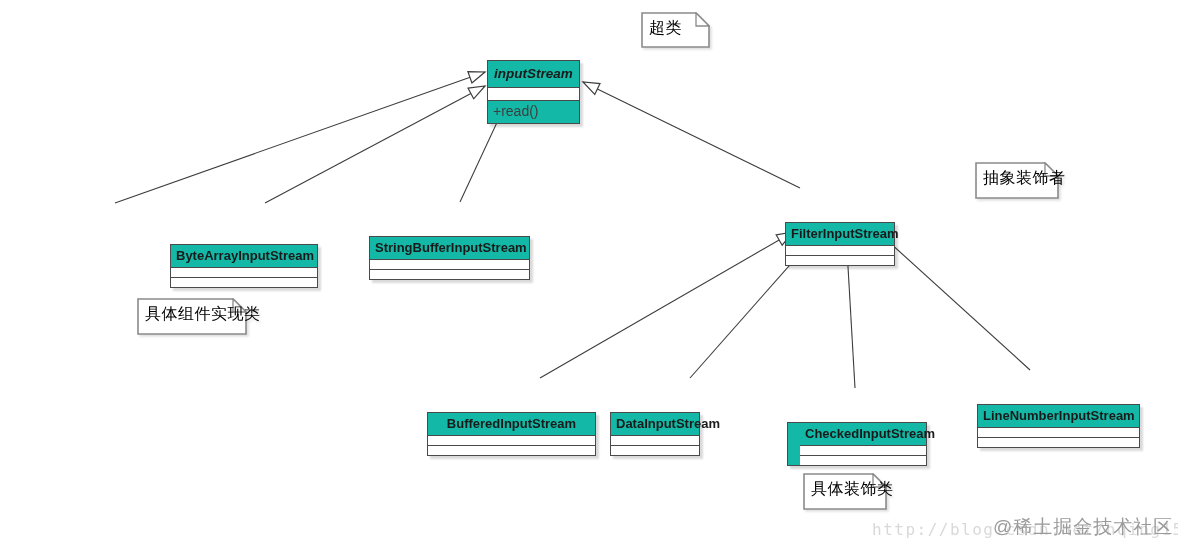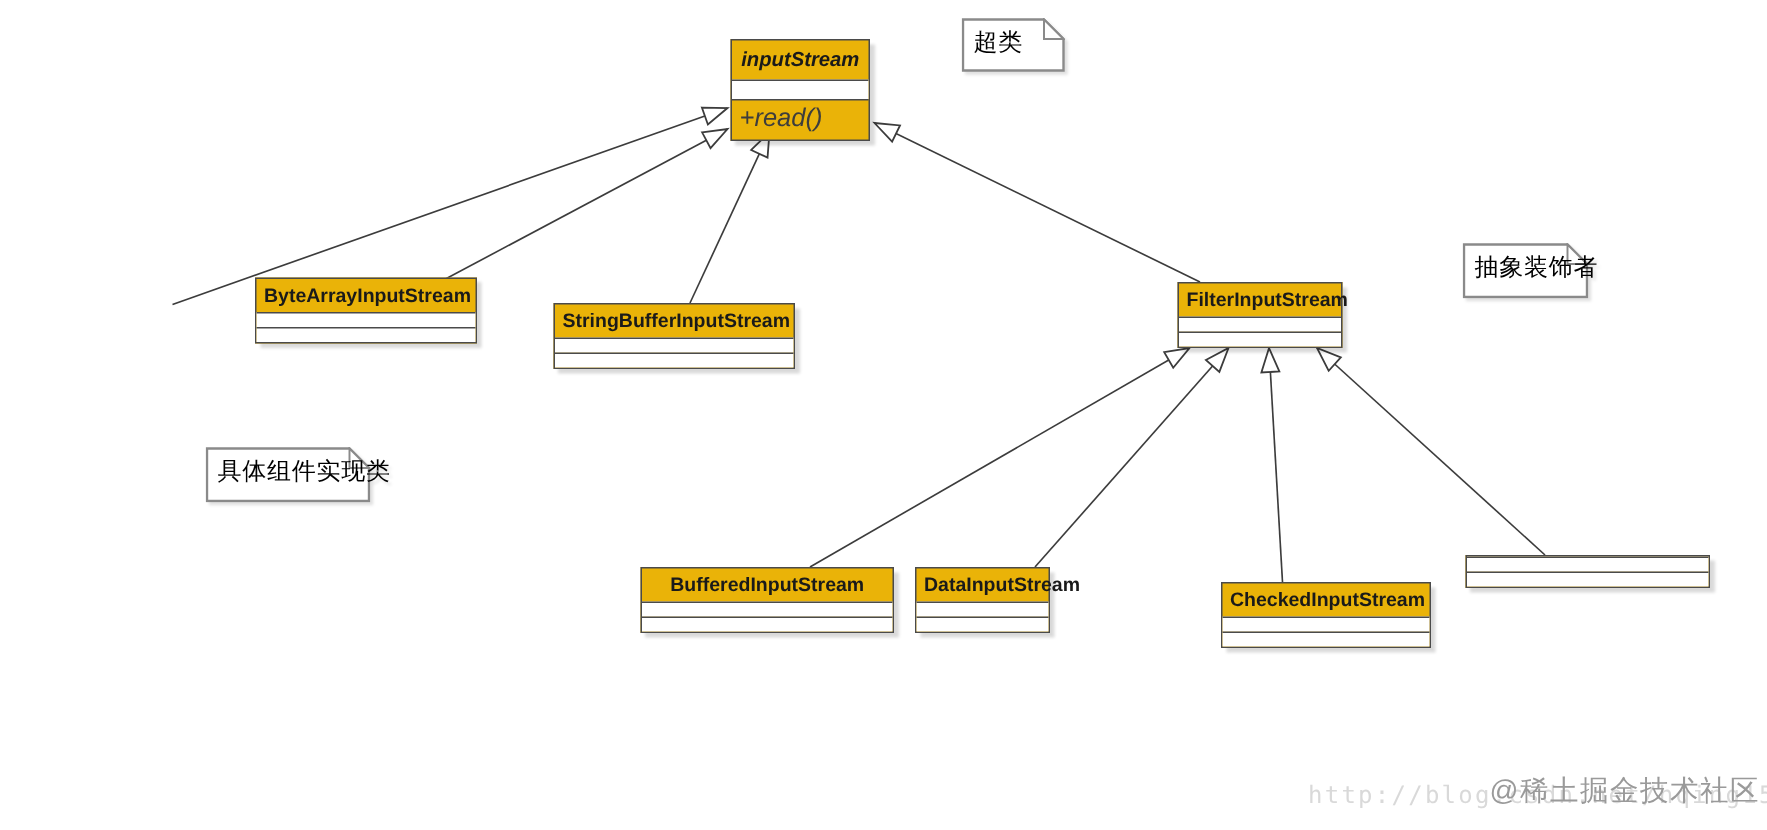--- a/index.html
+++ b/index.html
@@ -9,35 +9,36 @@
     background:#fff;
     font-family:"Liberation Sans",sans-serif;
     overflow:hidden;
   }
   
   #edges{position:absolute;left:0;top:0;z-index:0;}
   #edges line{stroke:#3c3c3c;stroke-width:1.1;}
   
   .uml-class{
     position:absolute;z-index:2;
-    background:#eab308;
+    background:#14b8a6;
     border:1.6px solid #4a4a4a;
     box-shadow:3px 3px 2px rgba(0,0,0,0.15);
     box-sizing:border-box;
+    margin-top:34px;
   }
   .uml-title{
     font-weight:bold;font-size:13px;color:#1a1a1a;
     text-align:center;padding:3px 5px 4px 5px;white-space:nowrap;
   }
   .uml-title.italic{font-style:italic;font-size:13.5px;padding:5px 5px 6px 5px;}
   .uml-comp{height:9px;border-top:1.4px solid #4a4a4a;background:#fff;}
   .uml-comp.tall{height:12px;}
   .uml-method{
     border-top:1.4px solid #4a4a4a;
-    font-style:italic;font-size:17px;color:#3d3d3d;
+    font-size:14px;color:#3d3d3d;
     padding:2px 5px 4px 5px;white-space:nowrap;
   }
   
   .note{position:absolute;z-index:2;filter:drop-shadow(2px 2px 1px rgba(0,0,0,0.12));}
   .note svg{display:block;}
   .note-text{
     position:absolute;left:8px;top:6px;
     font-size:16px;color:#000000;white-space:nowrap;letter-spacing:0.5px;
   }
   
@@ -72,21 +73,21 @@
     <line x1="1030" y1="370" x2="878" y2="232" marker-end="url(#tri)"></line>
   </svg>
 
   <div class="uml-class" style="left:487px;top:26px;width:93px;">
     <div class="uml-title italic">inputStream</div>
     <div class="uml-comp tall"></div>
     <div class="uml-method">+read()</div>
   </div>
 
 
-  <div class="uml-class" style="left:170px;top:185px;width:148px;">
+  <div class="uml-class" style="left:170px;top:210px;width:148px;">
     <div class="uml-title">ByteArrayInputStream</div>
     <div class="uml-comp"></div>
     <div class="uml-comp"></div>
   </div>
 
   <div class="uml-class" style="left:369px;top:202px;width:161px;">
     <div class="uml-title">StringBufferInputStream</div>
     <div class="uml-comp"></div>
     <div class="uml-comp"></div>
   </div>
@@ -102,27 +103,28 @@
     <div class="uml-comp"></div>
     <div class="uml-comp"></div>
   </div>
 
   <div class="uml-class" style="left:610px;top:378px;width:90px;">
     <div class="uml-title">DataInputStream</div>
     <div class="uml-comp"></div>
     <div class="uml-comp"></div>
   </div>
 
-  <div class="uml-class" style="left:814px;top:388px;width:140px;">
+  <div class="uml-class" style="left:787px;top:388px;width:140px;padding-left:12px;">
     <div class="uml-title">CheckedInputStream</div>
     <div class="uml-comp"></div>
     <div class="uml-comp"></div>
   </div>
 
   <div class="uml-class" style="left:977px;top:370px;width:163px;">
+    <div class="uml-title">LineNumberInputStream</div>
     <div class="uml-comp"></div>
     <div class="uml-comp"></div>
   </div>
 
   <div class="note" style="left:641px;top:12px;width:69px;height:36px;">
     <svg width="69" height="36">
       <polygon points="1,1 55,1 68,14 68,35 1,35" fill="#ffffff" stroke="#8a8a8a" stroke-width="1.6"></polygon>
       <polygon points="55,1 68,14 55,14" fill="#ffffff" stroke="#8a8a8a" stroke-width="1.3"></polygon>
     </svg>
     <span class="note-text">超类</span>
@@ -137,17 +139,24 @@
   </div>
 
   <div class="note" style="left:137px;top:298px;width:110px;height:37px;text-align:right;">
     <svg width="110" height="37">
       <polygon points="1,1 96,1 109,14 109,36 1,36" fill="#ffffff" stroke="#8a8a8a" stroke-width="1.6"></polygon>
       <polygon points="96,1 109,14 96,14" fill="#ffffff" stroke="#8a8a8a" stroke-width="1.3"></polygon>
     </svg>
     <span class="note-text">具体组件实现类</span>
   </div>
 
+  <div class="note" style="left:803px;top:473px;width:84px;height:37px;">
+    <svg width="84" height="37">
+      <polygon points="1,1 70,1 83,14 83,36 1,36" fill="#ffffff" stroke="#8a8a8a" stroke-width="1.6"></polygon>
+      <polygon points="70,1 83,14 70,14" fill="#ffffff" stroke="#8a8a8a" stroke-width="1.3"></polygon>
+    </svg>
+    <span class="note-text">具体装饰类</span>
+  </div>
 
   <div class="wm-url">http://blog.csdn.net/hqing159</div>
   <div class="wm-community">@稀土掘金技术社区</div>
 
 </div>
 
 </body></html>

